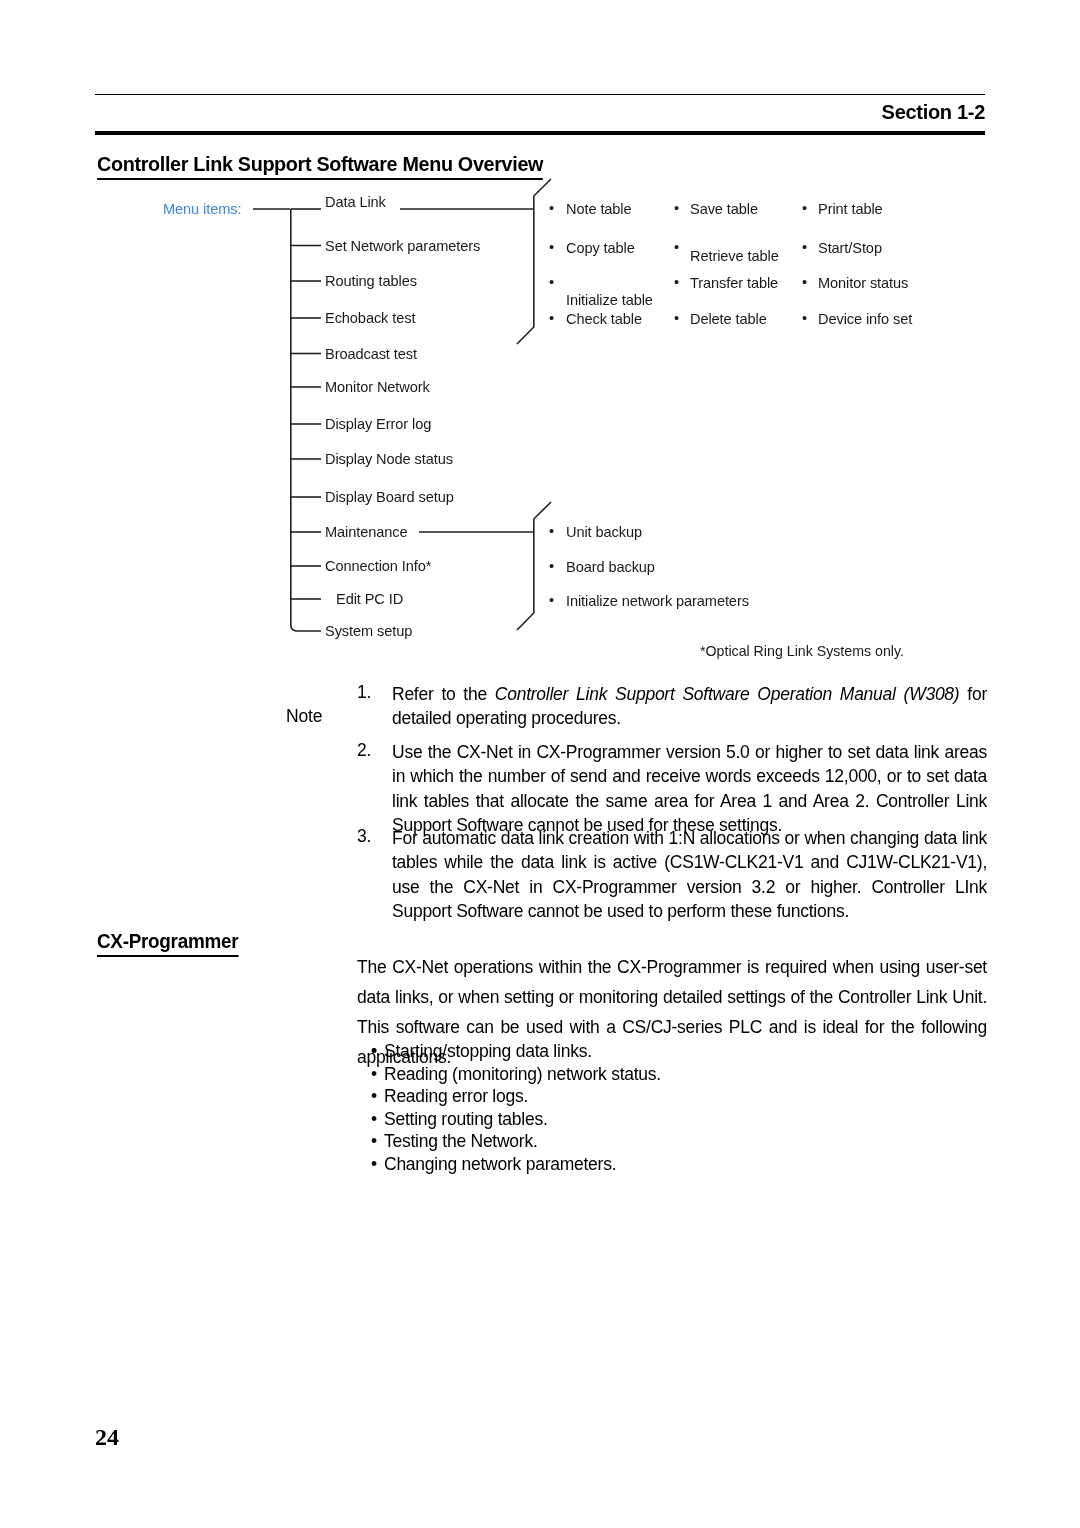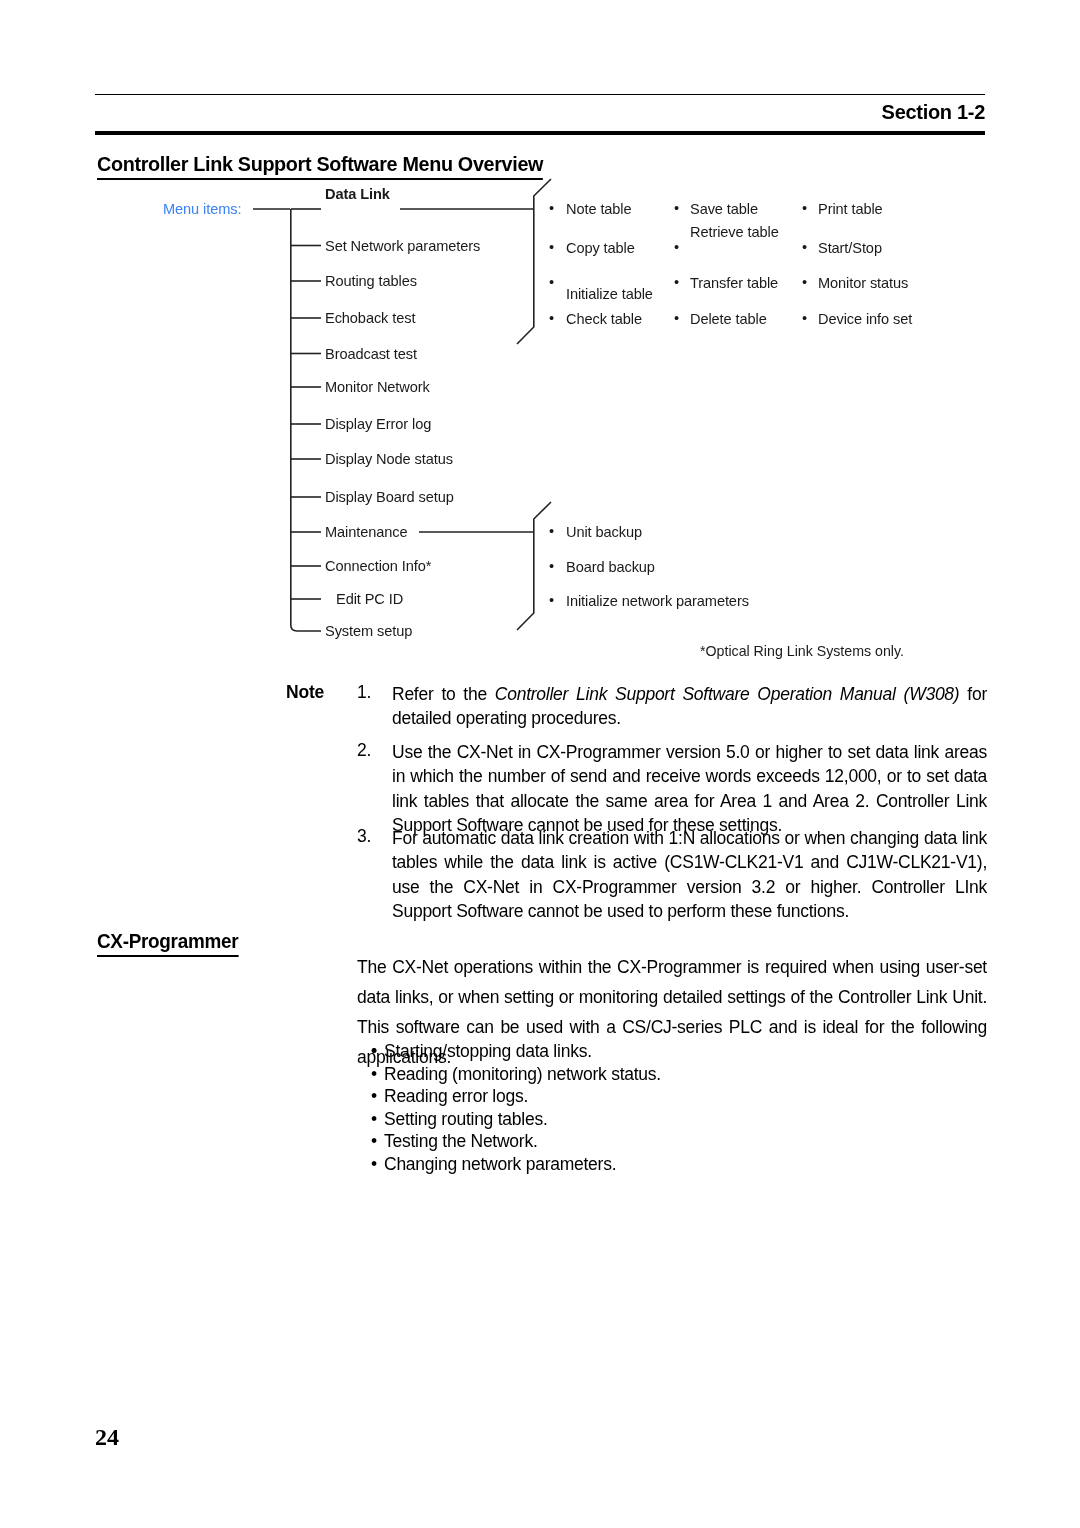--- a/index.html
+++ b/index.html
@@ -112,22 +112,22 @@
     position: absolute;
     font-size: 14.2px;
     color: #1a1a1a;
     white-space: nowrap;
   }
 
   
   .note-word {
     position: absolute;
     left: 286px;
-    top: 682px;
-    font-weight: bold;
+    top: 706px;
+    font-weight: normal;
     font-size: 17.5px;
     letter-spacing: -0.2px;
   }
   .note-item {
     position: absolute;
     left: 357px;
     width: 630px;
   }
   .note-num {
     position: absolute;
@@ -245,47 +245,47 @@
 
         <path d="M 419 532 L 533 532"></path>
 
         <path d="M 533.8 532 L 533.8 613 L 517 630"></path>
         <path d="M 533.8 532 L 533.8 519 L 551 502"></path>
       </g>
     </svg>
 
     <div class="dtext label-root" style="left:163px; top:201px;">Menu items:</div>
 
-    <div class="dtext" style="left:325px; top:186px;font-weight:bold;">Data Link</div>
+    <div class="dtext" style="left:325px; top:194px;">Data Link</div>
     <div class="dtext" style="left:325px; top:238px;">Set Network parameters</div>
     <div class="dtext" style="left:325px; top:273px;">Routing tables</div>
     <div class="dtext" style="left:325px; top:310px;">Echoback test</div>
     <div class="dtext" style="left:325px; top:346px;">Broadcast test</div>
     <div class="dtext" style="left:325px; top:379px;">Monitor Network</div>
     <div class="dtext" style="left:325px; top:416px;">Display Error log</div>
     <div class="dtext" style="left:325px; top:451px;">Display Node status</div>
     <div class="dtext" style="left:325px; top:489px;">Display Board setup</div>
     <div class="dtext" style="left:325px; top:524px;">Maintenance</div>
     <div class="dtext" style="left:325px; top:558px;">Connection Info*</div>
     <div class="dtext" style="left:336px; top:591px;">Edit PC ID</div>
     <div class="dtext" style="left:325px; top:623px;">System setup</div>
 
     <div class="bullet-dot" style="left:549px; top:200px;">•</div>
     <div class="bullet-row" style="left:566px; top:201px;">Note table</div>
     <div class="bullet-dot" style="left:549px; top:239px;">•</div>
     <div class="bullet-row" style="left:566px; top:240px;">Copy table</div>
     <div class="bullet-dot" style="left:549px; top:274px;">•</div>
-    <div class="bullet-row" style="left:566px; top:286px;">Initialize table</div>
+    <div class="bullet-row" style="left:566px; top:292px;">Initialize table</div>
     <div class="bullet-dot" style="left:549px; top:310px;">•</div>
     <div class="bullet-row" style="left:566px; top:311px;">Check table</div>
 
     <div class="bullet-dot" style="left:674px; top:200px;">•</div>
     <div class="bullet-row" style="left:690px; top:201px;">Save table</div>
     <div class="bullet-dot" style="left:674px; top:239px;">•</div>
-    <div class="bullet-row" style="left:690px; top:224px;">Retrieve table</div>
+    <div class="bullet-row" style="left:690px; top:248px;">Retrieve table</div>
     <div class="bullet-dot" style="left:674px; top:274px;">•</div>
     <div class="bullet-row" style="left:690px; top:275px;">Transfer table</div>
     <div class="bullet-dot" style="left:674px; top:310px;">•</div>
     <div class="bullet-row" style="left:690px; top:311px;">Delete table</div>
 
     <div class="bullet-dot" style="left:802px; top:200px;">•</div>
     <div class="bullet-row" style="left:818px; top:201px;">Print table</div>
     <div class="bullet-dot" style="left:802px; top:239px;">•</div>
     <div class="bullet-row" style="left:818px; top:240px;">Start/Stop</div>
     <div class="bullet-dot" style="left:802px; top:274px;">•</div>

